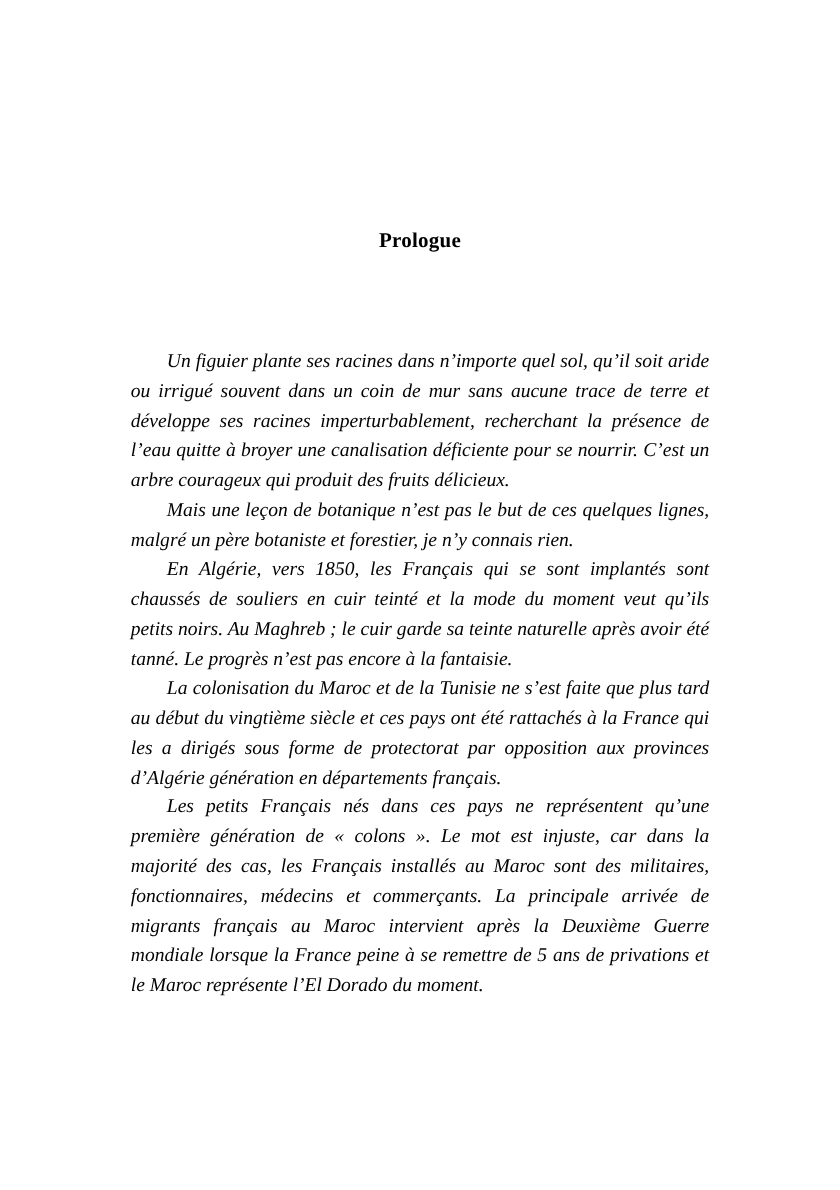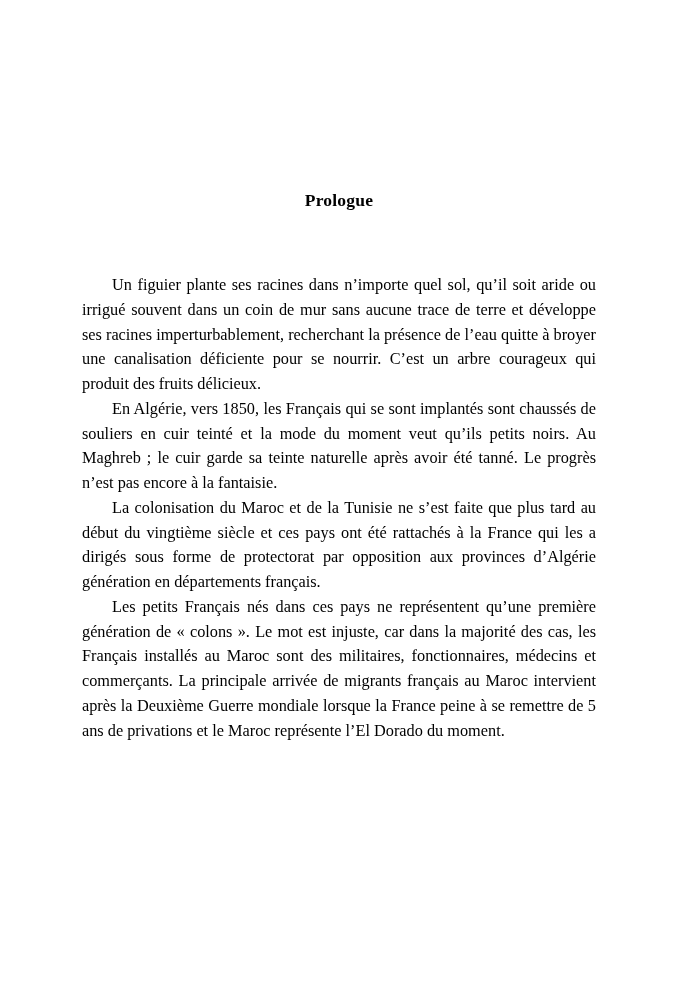--- a/index.html
+++ b/index.html
@@ -16,56 +16,58 @@
   }
   .page {
     position: relative;
     width: 700px;
     height: 992px;
     box-sizing: border-box;
     padding: 0;
   }
   .content {
     position: absolute;
-    left: 82px;
+    left: 93px;
     top: 0;
     width: 514px;
   }
   .chapter-title {
     text-align: center;
     font-weight: bold;
     font-size: 17.5px;
     margin: 0;
     padding-top: 190px;
     letter-spacing: 0.2px;
   }
   .body-text {
-    margin: 0;
+    margin: 16px;
     padding-top: 62px;
     font-size: 16.3px;
     line-height: 1.52;
     text-align: justify;
     text-justify: inter-word;
     hyphens: none;
+    font-style: italic;
   }
   .body-text p {
     margin: 0;
     text-indent: 30px;
     text-align: justify;
   }
   .body-text p:last-child {
     text-align: justify;
   }
 </style>
 </head>
 <body>
 
 <div class="page">
   <div class="content">
     <h1 class="chapter-title">Prologue</h1>
     <div class="body-text">
       <p>Un figuier plante ses racines dans n’importe quel sol, qu’il soit aride ou irrigué souvent dans un coin de mur sans aucune trace de terre et développe ses racines imperturbablement, recherchant la présence de l’eau quitte à broyer une canalisation déficiente pour se nourrir. C’est un arbre courageux qui produit des fruits délicieux.</p>
+      <p>Mais une leçon de botanique n’est pas le but de ces quelques lignes, malgré un père botaniste et forestier, je n’y connais rien.</p>
       <p>En Algérie, vers 1850, les Français qui se sont implantés sont chaussés de souliers en cuir teinté et la mode du moment veut qu’ils petits noirs. Au Maghreb ; le cuir garde sa teinte naturelle après avoir été tanné. Le progrès n’est pas encore à la fantaisie.</p>
       <p>La colonisation du Maroc et de la Tunisie ne s’est faite que plus tard au début du vingtième siècle et ces pays ont été rattachés à la France qui les a dirigés sous forme de protectorat par opposition aux provinces d’Algérie génération en départements français.</p>
       <p>Les petits Français nés dans ces pays ne représentent qu’une première génération de « colons ». Le mot est injuste, car dans la majorité des cas, les Français installés au Maroc sont des militaires, fonctionnaires, médecins et commerçants. La principale arrivée de migrants français au Maroc intervient après la Deuxième Guerre mondiale lorsque la France peine à se remettre de 5 ans de privations et le Maroc représente l’El Dorado du moment.</p>
     </div>
   </div>
 </div>
 
 </body></html>

